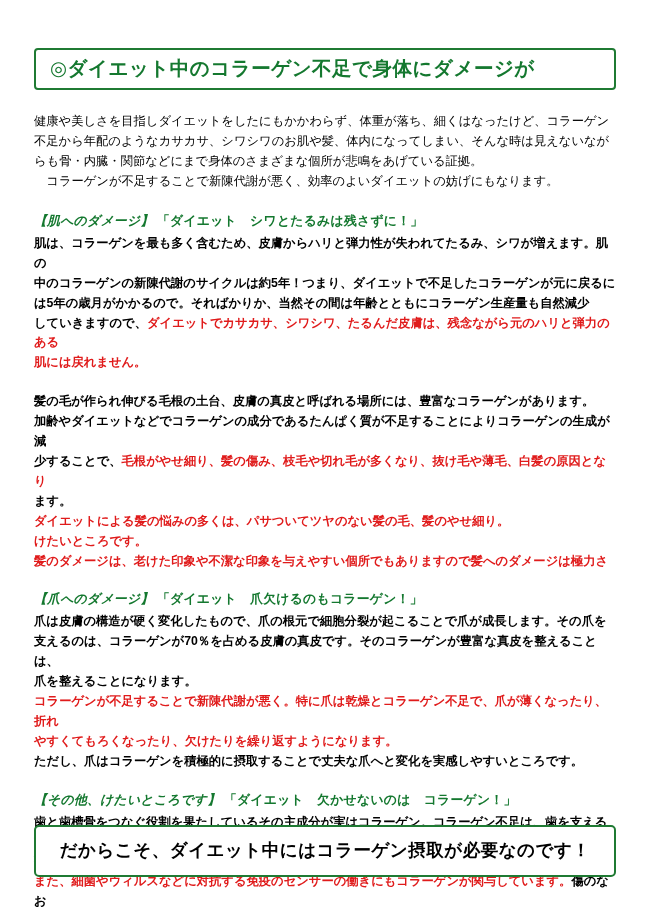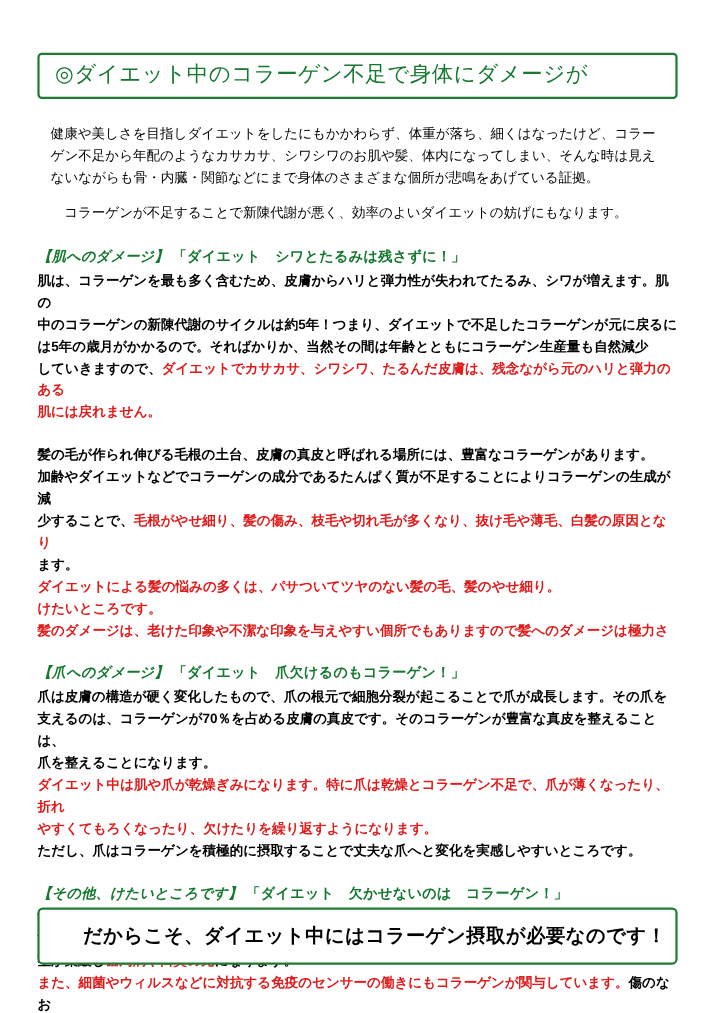--- a/index.html
+++ b/index.html
@@ -27,35 +27,35 @@
   .title-banner {
     border: 2px solid #1f7a33;
     border-radius: 4px;
     padding: 7px 10px 9px 14px;
     margin-bottom: 22px;
     background: #ffffff;
   }
   .title-banner .title-text {
     color: #14782f;
     font-size: 19.5px;
-    font-weight: normal;
+    font-weight: bold;
     letter-spacing: 0.5px;
     line-height: 1.15;
     white-space: nowrap;
   }
 
   
   .intro {
     font-size: 12.3px;
     line-height: 1.62;
     color: #000000;
     margin-bottom: 20px;
   }
   .intro p {
-    margin: 12px;
+    margin: 0;
   }
   .intro p.indent {
     text-indent: 1em;
   }
 
   
   .section {
     margin-bottom: 19px;
   }
   .section-head {
@@ -96,21 +96,20 @@
     padding: 11px 8px 13px 8px;
     text-align: center;
     background: #ffffff;
   }
   .footer-banner .footer-text {
     font-size: 17.5px;
     font-weight: bold;
     color: #000000;
     letter-spacing: 0.5px;
     white-space: nowrap;
-    text-align: right;
   }
 </style>
 </head>
 <body>
 
 <div class="page">
 
   <div class="title-banner">
     <div class="title-text">◎ダイエット中のコラーゲン不足で身体にダメージが</div>
   </div>
@@ -148,21 +147,21 @@
 
   <div class="section">
     <div class="section-head">
       <span class="head-label">【爪へのダメージ】</span>
       <span class="head-quote">「ダイエット　爪欠けるのもコラーゲン！」</span>
     </div>
     <div class="section-body">
       <p>爪は皮膚の構造が硬く変化したもので、爪の根元で細胞分裂が起こることで爪が成長します。その爪を</p>
       <p>支えるのは、コラーゲンが70％を占める皮膚の真皮です。そのコラーゲンが豊富な真皮を整えることは、</p>
       <p>爪を整えることになります。</p>
-      <p class="red">ダイエット中は肌や爪が乾燥ぎみになります。特に爪は乾燥とコラーゲン不足で、爪が薄くなったり、折れ</p>
+      <p class="red">コラーゲンが不足することで新陳代謝が悪く。特に爪は乾燥とコラーゲン不足で、爪が薄くなったり、折れ</p>
       <p class="red">やすくてもろくなったり、欠けたりを繰り返すようになります。</p>
       <p>ただし、爪はコラーゲンを積極的に摂取することで丈夫な爪へと変化を実感しやすいところです。</p>
     </div>
   </div>
 
   <div class="section">
     <div class="section-head">
       <span class="head-label">【その他、けたいところです】</span>
       <span class="head-quote">「ダイエット　欠かせないのは　コラーゲン！」</span>
     </div>

